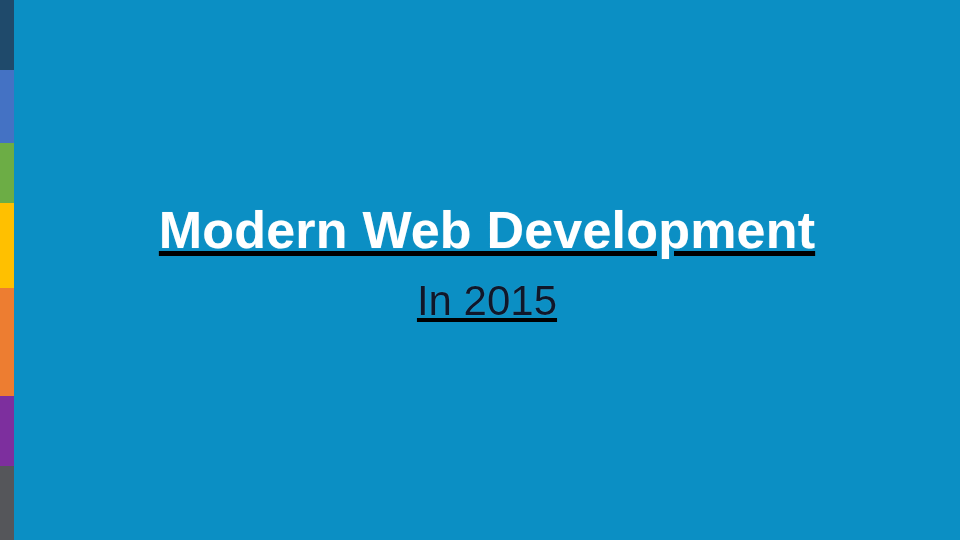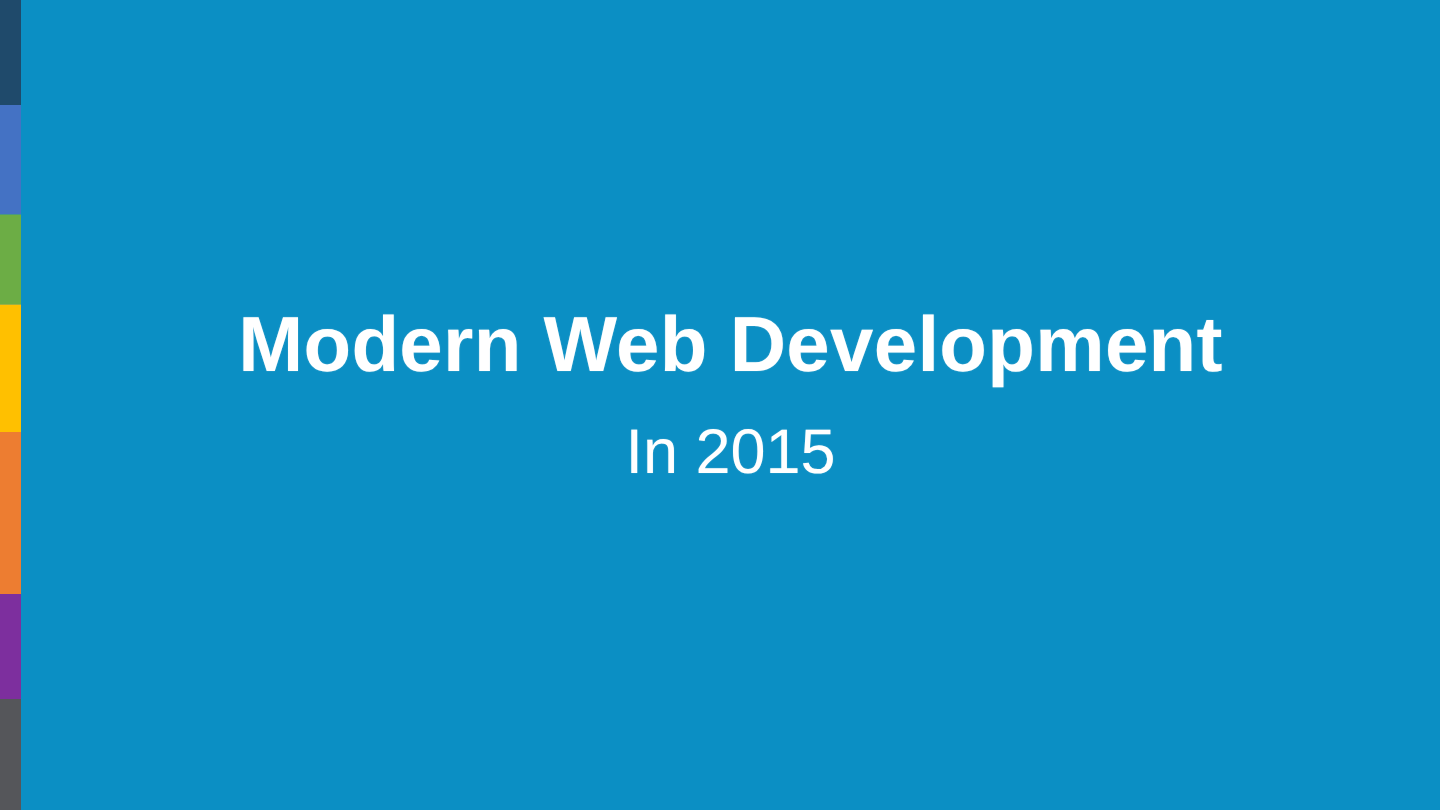--- a/index.html
+++ b/index.html
@@ -31,40 +31,41 @@
   #title-block {
     position: absolute;
     left: 14px;
     top: 0;
     width: 946px;
     height: 540px;
     display: flex;
     flex-direction: column;
     align-items: center;
     justify-content: flex-start;
+    text-decoration: underline;
   }
   #slide-title {
     margin: 0;
     padding: 0;
     width: 100%;
     text-align: center;
     color: #ffffff;
     font-weight: bold;
     font-size: 52px;
     line-height: 1.05;
     letter-spacing: 0.2px;
     margin-top: 203px;
     text-shadow: 0 0 1px rgba(255,255,255,0.35);
   }
   #slide-subtitle {
     margin: 0;
     padding: 0;
     width: 100%;
     text-align: center;
-    color: #ffffff;
+    color: #0f172a;
     font-weight: normal;
     font-size: 42px;
     line-height: 1.05;
     margin-top: 21px;
     text-shadow: 0 0 1px rgba(255,255,255,0.3);
   }
 </style>
 </head>
 <body>
 

